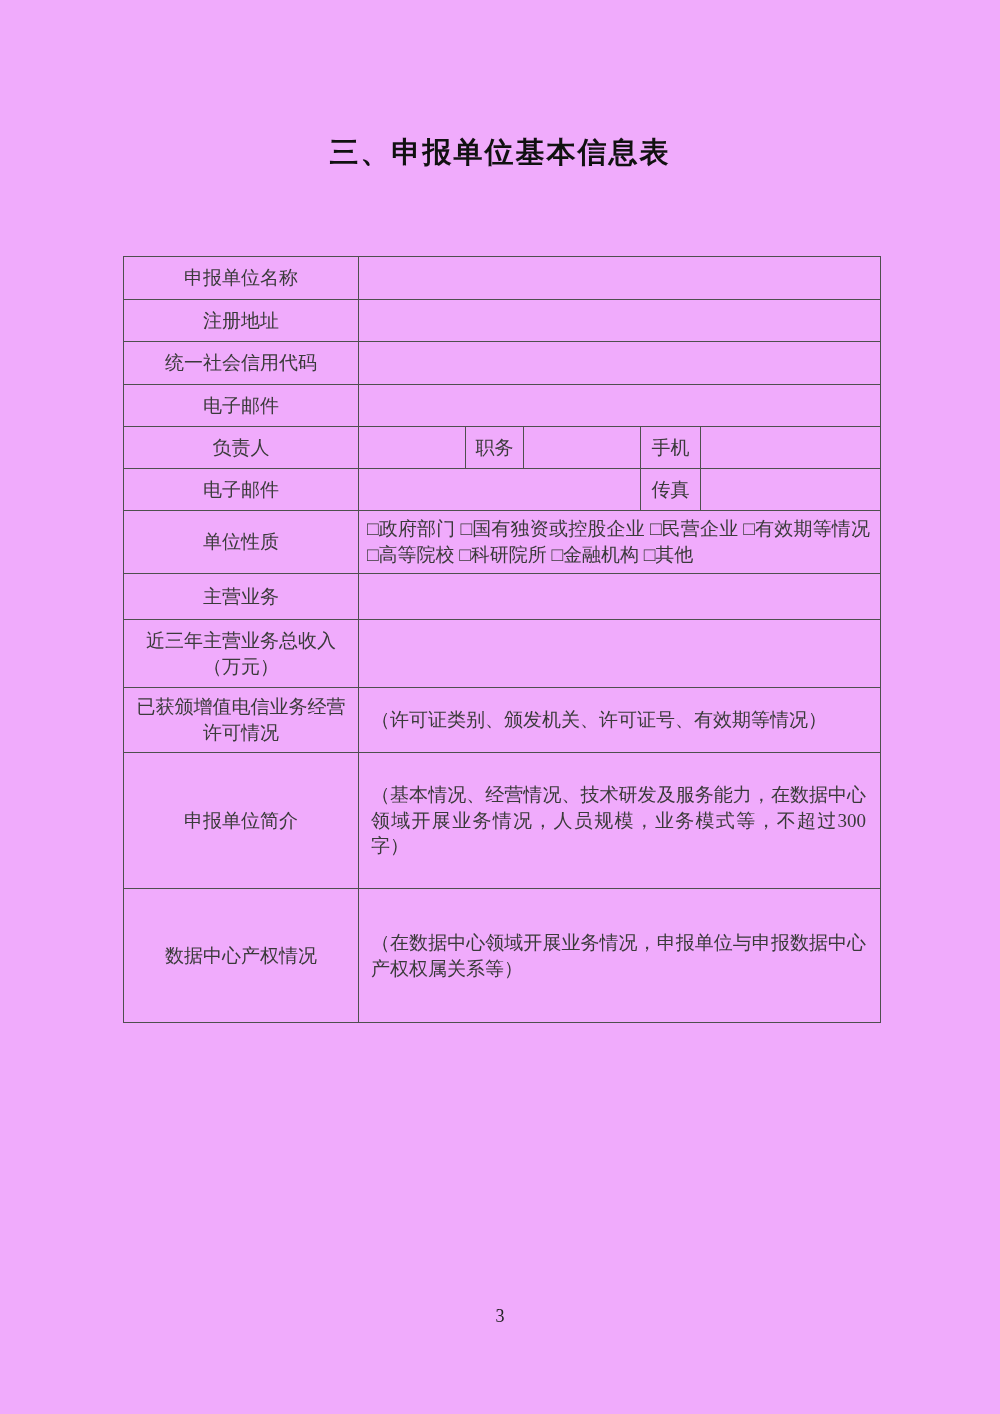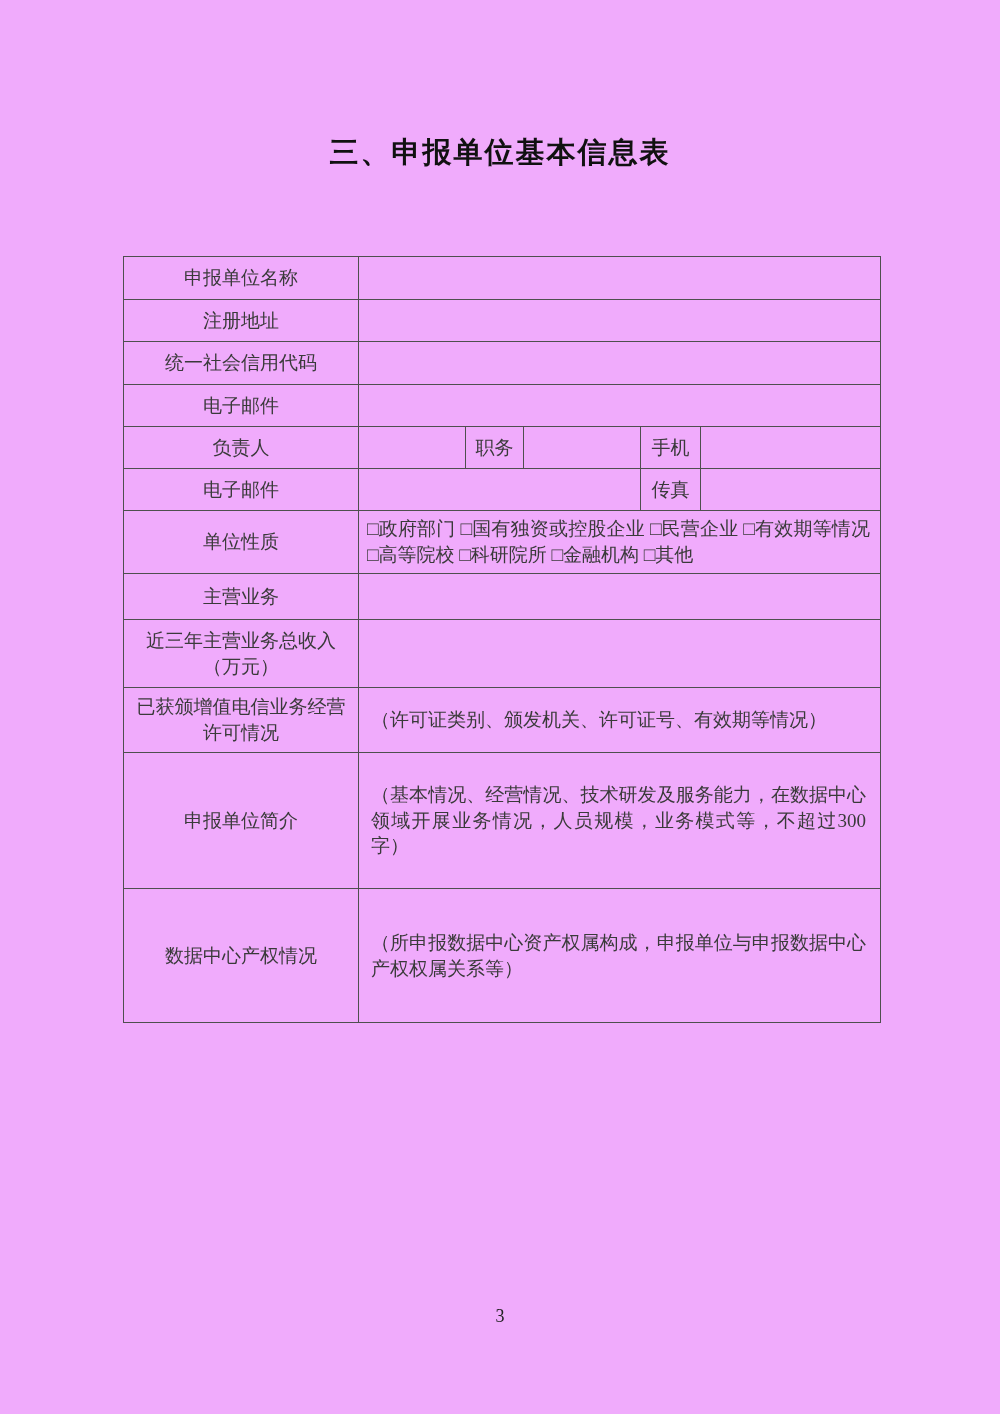--- a/index.html
+++ b/index.html
@@ -147,20 +147,20 @@
       <td class="hint-cell" colspan="5">（许可证类别、颁发机关、许可证号、有效期等情况）</td>
     </tr>
 
     <tr style="height:136px">
       <td class="label-cell">申报单位简介</td>
       <td class="hint-cell" colspan="5">（基本情况、经营情况、技术研发及服务能力，在数据中心领域开展业务情况，人员规模，业务模式等，不超过300字）</td>
     </tr>
 
     <tr style="height:134px">
       <td class="label-cell">数据中心产权情况</td>
-      <td class="hint-cell" colspan="5">（所申报数据中心资产权属构成，申报单位与申报数据中心产权权属关系等）</td>
+      <td class="hint-cell" colspan="5">（在数据中心领域开展业务情况，申报单位与申报数据中心产权权属关系等）</td>
     </tr>
   </tbody>
     </table>
 
   <div class="page-number">3</div>
 
 </div>
 
 </body></html>

